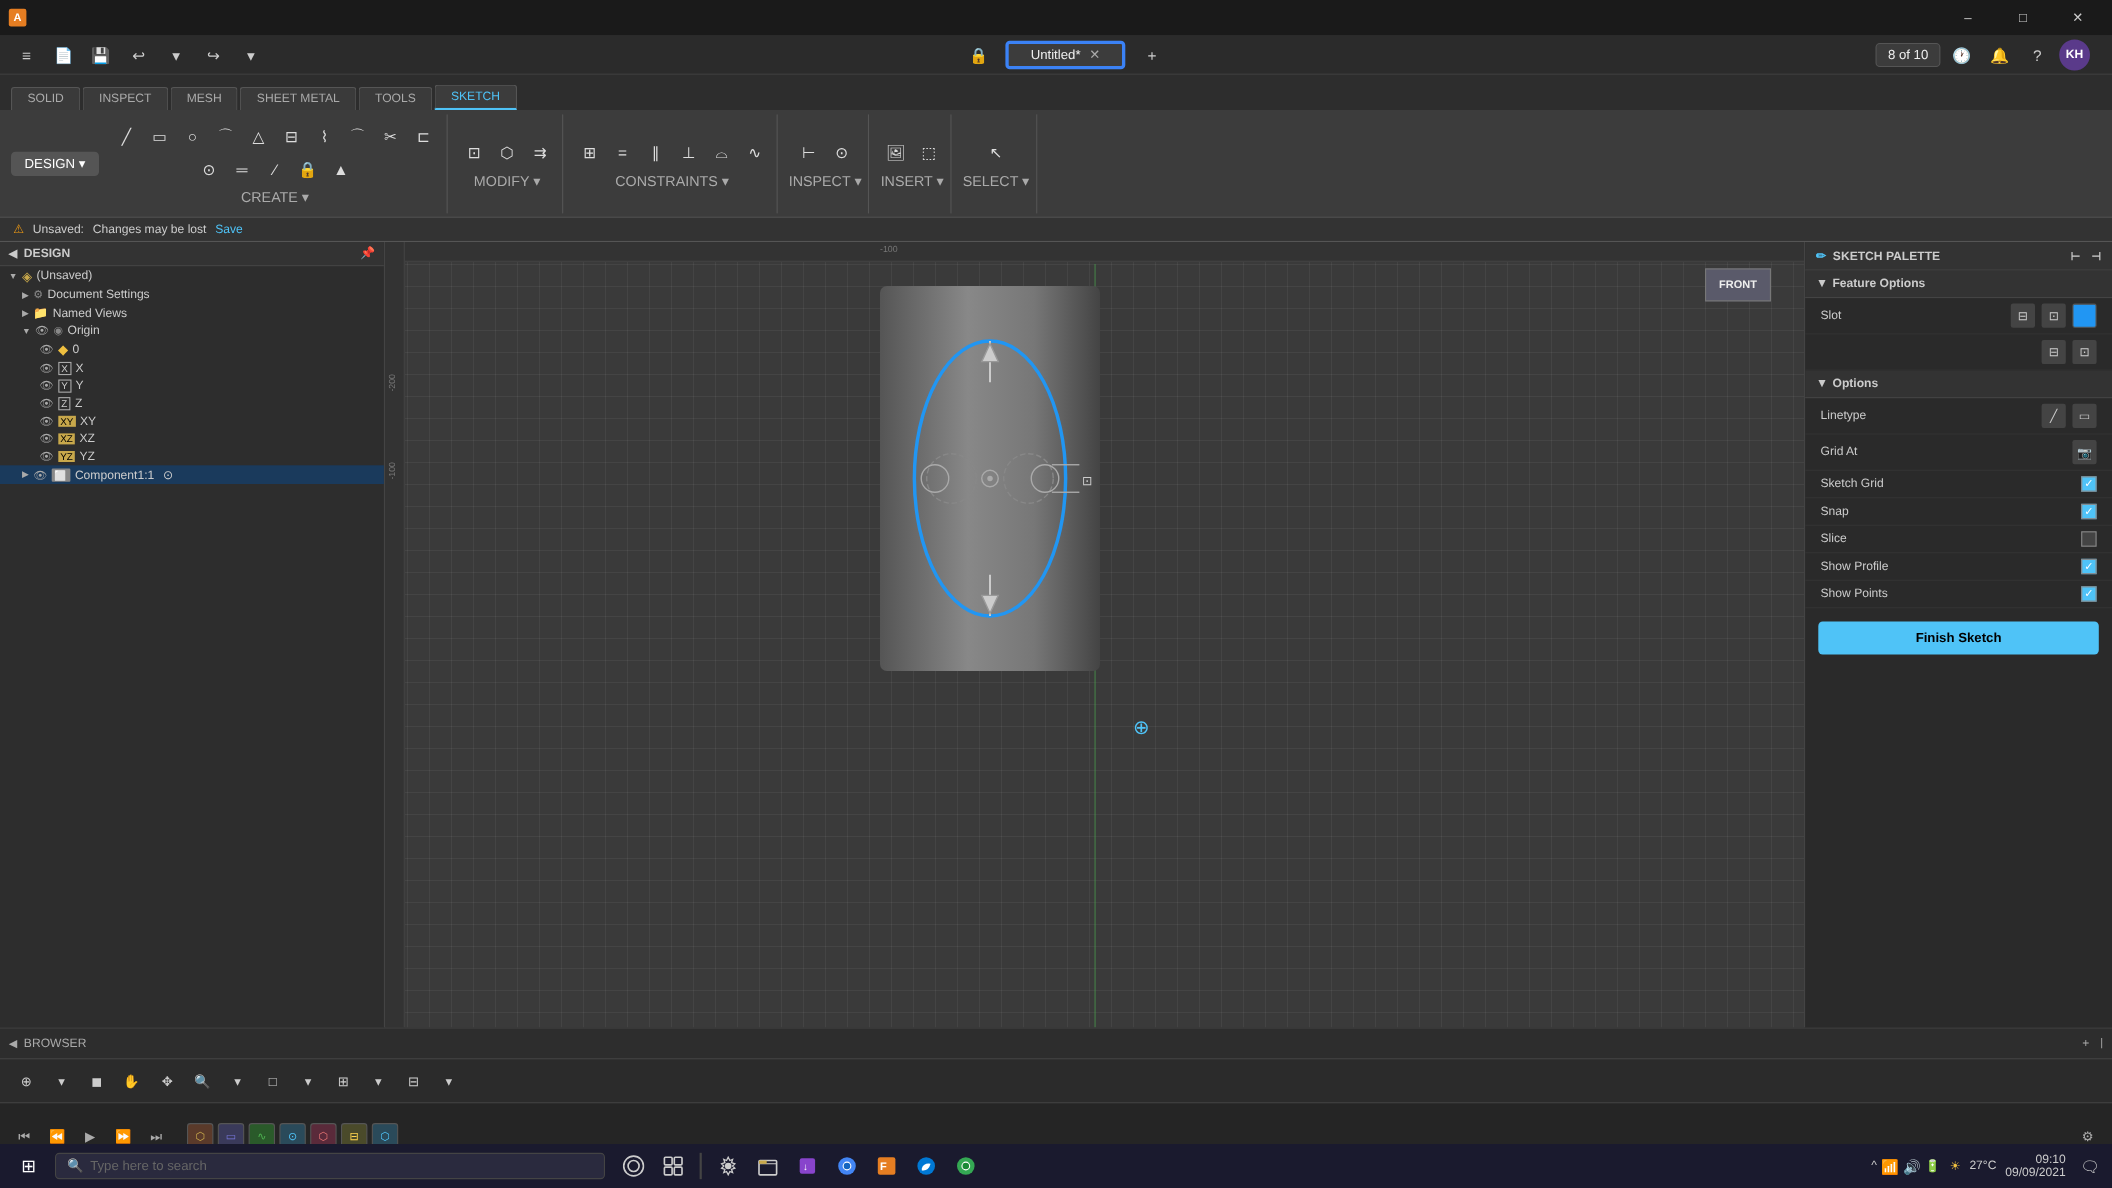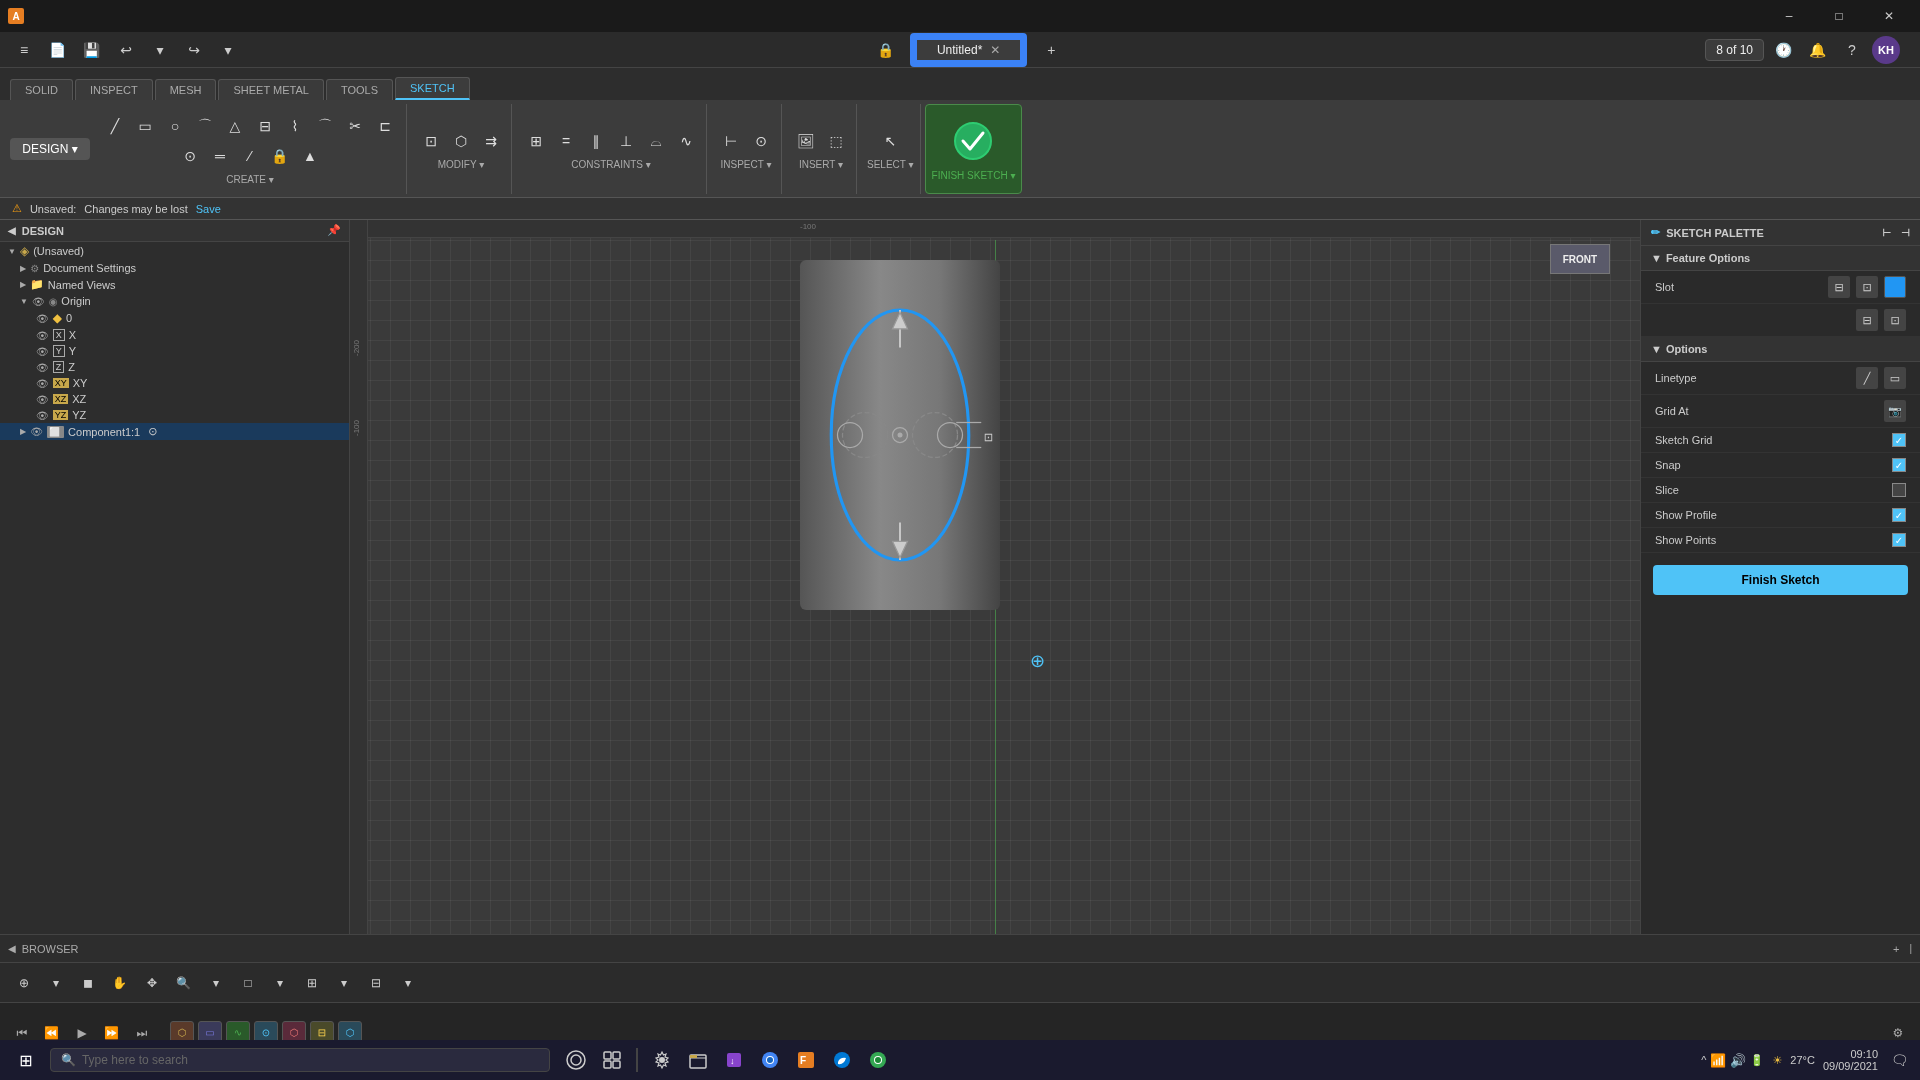--- a/index.html
+++ b/index.html
@@ -79,21 +79,21 @@
     .ribbon-group {
       display: flex;
       flex-direction: column;
       align-items: center;
       padding: 0 6px;
       border-right: 1px solid #555;
       height: 90px;
       justify-content: center;
     }
     .ribbon-group-label {
-      font-size: 10px;
+      font-size: 13px;
       color: #aaa;
       margin-top: 4px;
     }
     .ribbon-tools {
       display: flex;
       gap: 2px;
       flex-wrap: wrap;
       max-width: 300px;
       justify-content: center;
     }
@@ -123,21 +123,21 @@
     }
     .topbar-btn {
       width: 28px; height: 28px;
       background: transparent; border: none; cursor: pointer;
       color: #ccc; font-size: 14px;
       display: flex; align-items: center; justify-content: center;
       border-radius: 3px;
     }
     .tab-title {
       background: #3c3c3c;
-      border: 7px solid #3b82f6;
+      border: 3px solid #3b82f6;
       border-radius: 4px;
       padding: 3px 20px;
       color: #eee;
       font-size: 12px;
       display: flex;
       align-items: center;
       gap: 8px;
     }
     .tab-close { cursor: pointer; color: #aaa; }
 
@@ -548,29 +548,20 @@
       <div class="ribbon-group-label">INSERT ▾</div>
     </div>
 
     <div class="ribbon-group">
       <div class="ribbon-tools">
         <button class="ribbon-btn">↖</button>
       </div>
       <div class="ribbon-group-label">SELECT ▾</div>
     </div>
 
-    <div class="ribbon-group" style="background:#2a5a2a;border:1px solid #4a8a4a;border-radius:4px;">
-      <div style="display:flex;align-items:center;justify-content:center;width:50px;height:50px;">
-        <svg width="40" height="40" viewBox="0 0 40 40">
-          <circle cx="20" cy="20" r="18" fill="#27ae60" stroke="#2ecc71" stroke-width="2"></circle>
-          <polyline points="10,20 17,28 30,12" fill="none" stroke="white" stroke-width="3" stroke-linecap="round" stroke-linejoin="round"></polyline>
-        </svg>
-      </div>
-      <div class="ribbon-group-label" style="color:#4caf50;font-size:10px;">FINISH SKETCH ▾</div>
-    </div>
   </div>
 </div>
 
 <div id="notification-bar">
   <span class="warn-icon">⚠</span>
   <span>Unsaved:</span>
   <span>Changes may be lost</span>
   <button class="save-btn">Save</button>
 </div>
 

